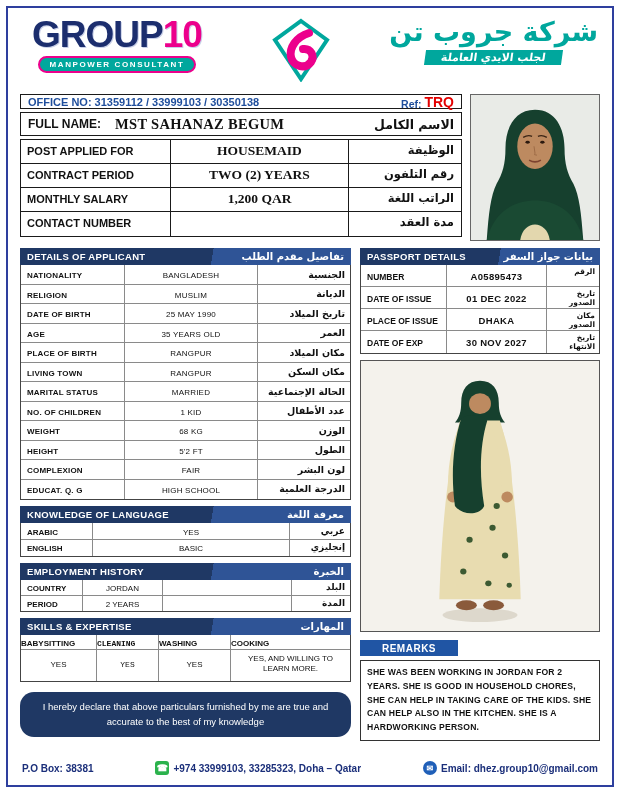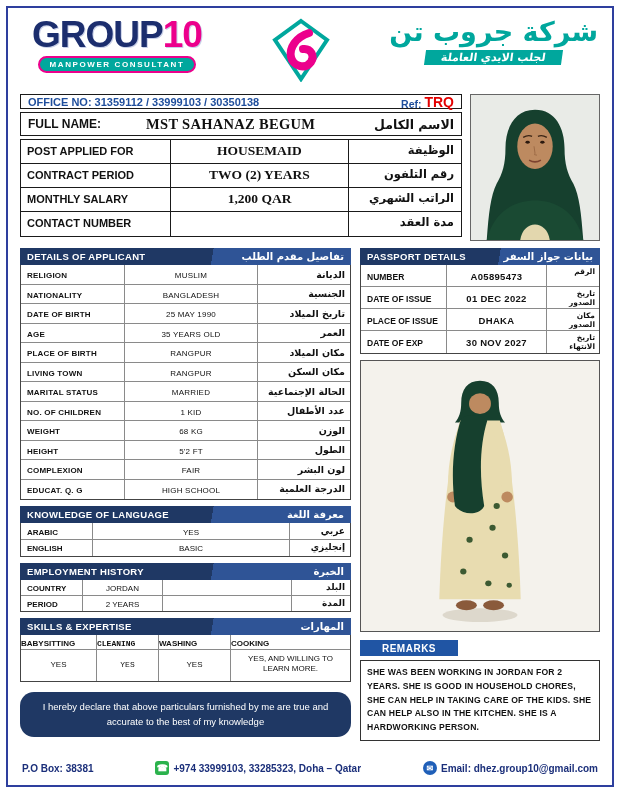--- a/index.html
+++ b/index.html
@@ -21,21 +21,21 @@
   .company-banner-ar { background:#00a79d; color:#fff; font-size:11px; font-weight:bold; padding:1px 16px;
                        display:inline-block; transform:skewX(-8deg); font-family:"DejaVu Sans", sans-serif; direction:rtl; }
 
   
   .top { display:flex; gap:8px; height:148px; }
   .top-left { flex:1; }
   .office-row { border:1.5px solid #1a1a1a; display:flex; justify-content:space-between; align-items:center; padding:2px 7px; height:15px; }
   .office-text { color:#1f4e9c; font-weight:bold; font-size:11px; }
   .ref { font-size:10.5px; font-weight:bold; color:#1f4e9c; }
   .ref .ref-val { color:#e30000; font-size:14px; vertical-align:1px; }
-  .name-row { border:1.5px solid #1a1a1a; margin-top:3px; display:flex; align-items:center; height:24px; padding:0 7px;gap:31px; }
+  .name-row { border:1.5px solid #1a1a1a; margin-top:3px; display:flex; align-items:center; height:24px; padding:0 7px; }
   .name-label { font-weight:bold; font-size:12px; }
   .name-value { font-family:"Liberation Serif", serif; font-weight:bold; font-size:14.5px; margin-left:14px; flex:1; letter-spacing:.3px; }
   .name-ar { font-weight:bold; font-size:12.5px; font-family:"DejaVu Sans", sans-serif; direction:rtl; }
   .app-table { margin-top:3px; border:1.5px solid #1a1a1a; }
   .app-row { display:flex; height:24px; border-bottom:1px solid #1a1a1a; align-items:stretch; }
   .app-row:last-child { border-bottom:none; }
   .app-label { width:150px; border-right:1px solid #1a1a1a; font-weight:bold; font-size:11px; padding:5px 6px 0; }
   .app-value { flex:1; border-right:1px solid #1a1a1a; font-family:"Liberation Serif", serif; font-weight:bold; font-size:13.5px; text-align:center; padding-top:3px; }
   .app-ar { width:112px; font-weight:bold; font-size:11.5px; text-align:right; padding:3px 7px 0; direction:rtl; font-family:"DejaVu Sans", sans-serif; }
   .photo-box { width:130px; height:147px; border:1px solid #666; background:#e9ebe7; overflow:hidden; }
@@ -150,21 +150,21 @@
           <span class="app-ar">الوظيفة</span>
         </div>
         <div class="app-row">
           <span class="app-label">CONTRACT PERIOD</span>
           <span class="app-value">TWO (2) YEARS</span>
           <span class="app-ar">رقم التلفون</span>
         </div>
         <div class="app-row">
           <span class="app-label">MONTHLY SALARY</span>
           <span class="app-value">1,200 QAR</span>
-          <span class="app-ar">الراتب الشهري</span>
+          <span class="app-ar">الراتب اللغة</span>
         </div>
         <div class="app-row">
           <span class="app-label">CONTACT NUMBER</span>
           <span class="app-value"></span>
           <span class="app-ar">مدة العقد</span>
         </div>
       </div>
     </div>
     <div class="photo-box">
       <svg viewBox="0 0 130 147" preserveAspectRatio="none">
@@ -186,28 +186,28 @@
   <div class="columns">
 
     <div class="col-left">
 
       <div class="section-bar">
         <span class="en">DETAILS OF APPLICANT</span>
         <span class="ar">تفاصيل مقدم الطلب</span>
       </div>
       <div class="grid-table">
         <div class="g-row det-row">
+            <span class="g-cell det-label">NATIONALITY</span>
+            <span class="g-cell det-value">BANGLADESH</span>
+            <span class="g-cell det-ar">الجنسية</span>
+          </div>
+        <div class="g-row det-row">
             <span class="g-cell det-label">RELIGION</span>
             <span class="g-cell det-value">MUSLIM</span>
             <span class="g-cell det-ar">الديانة</span>
-          </div>
-        <div class="g-row det-row">
-            <span class="g-cell det-label">NATIONALITY</span>
-            <span class="g-cell det-value">BANGLADESH</span>
-            <span class="g-cell det-ar">الجنسية</span>
           </div>
         <div class="g-row det-row">
             <span class="g-cell det-label">DATE OF BIRTH</span>
             <span class="g-cell det-value">25 MAY 1990</span>
             <span class="g-cell det-ar">تاريخ الميلاد</span>
           </div>
         <div class="g-row det-row">
             <span class="g-cell det-label">AGE</span>
             <span class="g-cell det-value">35 YEARS OLD</span>
             <span class="g-cell det-ar">العمر</span>

